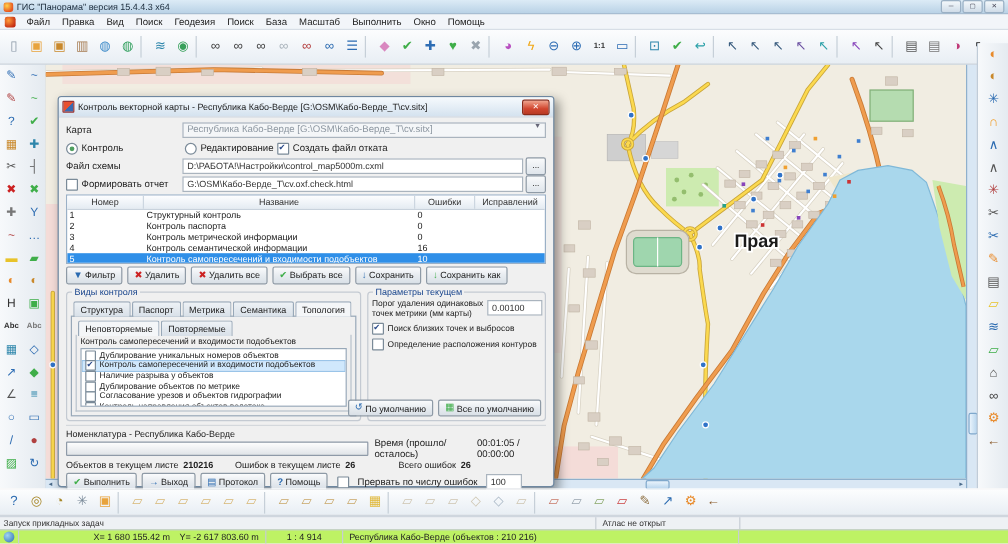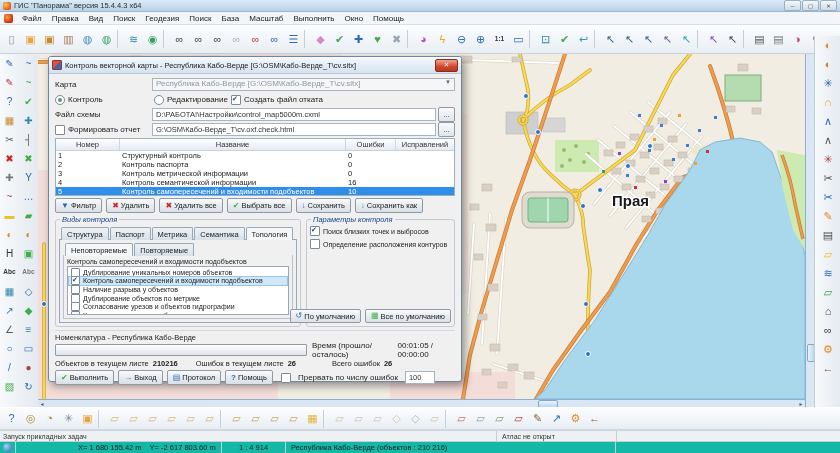--- a/index.html
+++ b/index.html
@@ -34,21 +34,21 @@
 
   
   #map-wrap{left:38px;top:54px;width:767px;height:345px;overflow:hidden;background:#f1ede2;}
   #h-scroll{left:38px;top:399px;width:767px;height:8px;background:#d9e7f4;border-top:1px solid #8fb0cc;display:flex;align-items:center;}
   #v-scroll{left:805px;top:54px;width:9px;height:353px;background:#d9e7f4;border-left:1px solid #8fb0cc;box-sizing:border-box;}
   .thumb-h{position:absolute;left:500px;width:18px;height:6px;margin-top:0;background:linear-gradient(#eaf4fc,#b9d6ee);border:1px solid #7fa8cc;border-radius:2px;}
   .thumb-v{position:absolute;top:290px;left:1px;width:6px;height:16px;background:linear-gradient(90deg,#eaf4fc,#b9d6ee);border:1px solid #7fa8cc;border-radius:2px;}
   .sarrow{font-size:5px;color:#4a6a8a;width:8px;text-align:center;flex:none;}
 
   
-  #dialog{left:48px;top:56px;width:414px;height:326px;background:#f0f0f0;border:1px solid #6e87a0;border-radius:3px;box-shadow:3px 4px 9px rgba(0,0,0,.4);box-sizing:border-box;}
+  #dialog{left:48px;top:80px;width:414px;height:326px;background:#f0f0f0;border:1px solid #6e87a0;border-radius:3px;box-shadow:3px 4px 9px rgba(0,0,0,.4);box-sizing:border-box;}
   #dlg-title{height:16px;background:linear-gradient(#f6fafd,#d4e2ef);border-bottom:1px solid #b8c8d8;display:flex;align-items:center;padding:0 3px;font-size:7.5px;color:#222;border-radius:2px 2px 0 0;}
   .dlgicon{width:8px;height:8px;background:linear-gradient(135deg,#e85030 50%,#3a6ab0 50%);border:1px solid #933;border-radius:1px;margin-right:3px;flex:none;}
   #dlg-close{margin-left:auto;width:21px;height:11px;background:linear-gradient(#f0a38c,#d1462f 60%,#b83a24);border:1px solid #8a2a18;border-radius:2px;color:#fff;font-size:6.5px;display:flex;align-items:center;justify-content:center;}
   #dlg-body{padding:4px 6px;display:flex;flex-direction:column;gap:2px;height:302px;box-sizing:border-box;}
   .frow{display:flex;align-items:center;height:13px;flex:none;}
   .flabel{width:97px;flex:none;}
   .combo{flex:1;height:13px;border:1px solid #aab4be;background:#f4f6f8;color:#8d97a1;display:flex;align-items:flex-start;padding:0 3px;box-sizing:border-box;}
   .combo .arr{margin-left:auto;color:#667;font-size:6px;}
   input.txt{flex:1;height:13px;border:1px solid #aab4be;padding:0 3px;font-family:"Liberation Sans",sans-serif;font-size:7.5px;box-sizing:border-box;background:#fff;color:#333;min-width:0;}
   input.num{width:46px;flex:none;}
@@ -72,21 +72,21 @@
   .thead .c{border-right:1px solid #ccd6e0;height:11px;display:flex;align-items:center;justify-content:center;text-align:right;}
   .thead .c:last-child{border-right:none;}
 
   .btnrow{display:flex;gap:4px;height:15px;flex:none;align-items:center;}
   .btn{display:inline-flex;align-items:center;gap:2px;padding:0 5px;border:1px solid #8e9aa6;border-radius:2px;background:linear-gradient(#fafbfc,#e9edf1 45%,#d9e0e7);font-size:7.5px;height:15px;box-sizing:border-box;white-space:nowrap;color:#222;}
   .bi{font-size:8px;line-height:1;}
 
   
   #groups{display:flex;gap:5px;height:112px;flex:none;}
   fieldset{margin:0;padding:2px 3px 3px;border:1px solid #c4cad2;border-radius:3px;min-width:0;box-sizing:border-box;}
-  legend{font-size:7.5px;color:#15428b;padding:0 2px;margin-left:1px;font-style:italic;}
+  legend{font-size:7.5px;color:#15428b;padding:0 2px;margin-left:1px;}
   #grp-types{width:246px;flex:none;display:flex;flex-direction:column;}
   #grp-params{flex:1;display:flex;flex-direction:column;gap:3px;}
   .tabs{display:flex;height:13px;flex:none;position:relative;top:1px;padding-left:2px;}
   .tab{padding:0 5px;border:1px solid #98a8b8;border-bottom:none;border-radius:2px 2px 0 0;background:linear-gradient(#eef2f6,#d8e0e8);margin-right:1px;display:flex;align-items:center;font-size:7.5px;}
   .tab.active{background:#f4f6f8;position:relative;z-index:2;}
   .tabpanel{border:1px solid #98a8b8;flex:1;padding:2px 3px 3px;display:flex;flex-direction:column;background:#f0f0f0;min-height:0;}
   .caption{font-size:7px;margin:2px 0 1px;flex:none;}
   .list{border:1px solid #98a8b8;background:#fff;flex:1;padding:1px;overflow:hidden;min-height:0;}
   .cbrow{display:flex;align-items:center;height:8.6px;font-size:7px;padding-left:2px;box-sizing:border-box;}
   .cbrow .cb{width:7px;height:7px;}
@@ -99,21 +99,21 @@
   .sepline{border-top:1px solid #d4d8dc;margin-top:1px;flex:none;height:0;}
   .nomen{height:9px;flex:none;font-size:7.5px;}
   .pgrow{display:flex;align-items:center;height:12px;flex:none;gap:5px;}
   .pbar{width:250px;height:10px;border:1px solid #8e9aa8;background:linear-gradient(#fdfdfd,#e0e4e8);border-radius:1px;flex:none;}
   .statsrow{display:flex;align-items:center;height:10px;flex:none;font-size:7.5px;}
   .statsrow b{font-weight:bold;margin-left:4px;}
 
   
   #msgbar{left:0;top:430px;width:840px;height:11px;background:#eef1f4;border-top:1px solid #cfd6de;display:flex;font-size:7px;align-items:center;box-sizing:border-box;color:#333;}
   #msgbar .seg{height:11px;display:flex;align-items:center;border-right:1px solid #c6cdd5;box-sizing:border-box;}
-  #statusbar{left:0;top:441px;width:840px;height:12px;background:#14b8a6;border-top:1px solid #c6cdd5;display:flex;font-size:7.5px;align-items:center;box-sizing:border-box;color:#222;}
+  #statusbar{left:0;top:441px;width:840px;height:12px;background:#bef264;border-top:1px solid #c6cdd5;display:flex;font-size:7.5px;align-items:center;box-sizing:border-box;color:#222;}
   #statusbar .seg{height:12px;display:flex;align-items:center;border-right:1px solid #c6cdd5;box-sizing:border-box;}
   .globe{width:9px;height:9px;border-radius:50%;background:radial-gradient(circle at 35% 35%,#9fd4f2,#2a6ab0);margin:0 3px;flex:none;}
 </style>
 </head>
 <body>
 
 <div id="app">
 
   <div id="titlebar" class="abs">
     <span class="appicon"></span>
@@ -800,21 +800,25 @@
                   <div class="cbrow">
                   <span class="cb"></span>
                   <span class="txt">Контроль направления объектов водотока</span>
                 </div>
                 </div>
             </div>
           </div>
         </fieldset>
 
         <fieldset id="grp-params">
-          <legend>Параметры контроля</legend>
+          <legend>Параметры текущем</legend>
+          <div class="prow">
+            <span class="plabel">Порог удаления одинаковых точек метрики (мм карты)</span>
+            <input class="txt num" style="margin-left: auto;" value="0.00100">
+          </div>
           <div class="frow" style="height:10px">
             <span class="cb on"></span>
             <span style="font-size:7px">Поиск близких точек и выбросов</span>
           </div>
           <div class="frow" style="height:10px">
             <span class="cb"></span>
             <span style="font-size:7px">Определение расположения контуров</span>
           </div>
           <div class="grp-btns">
             <button class="btn">

